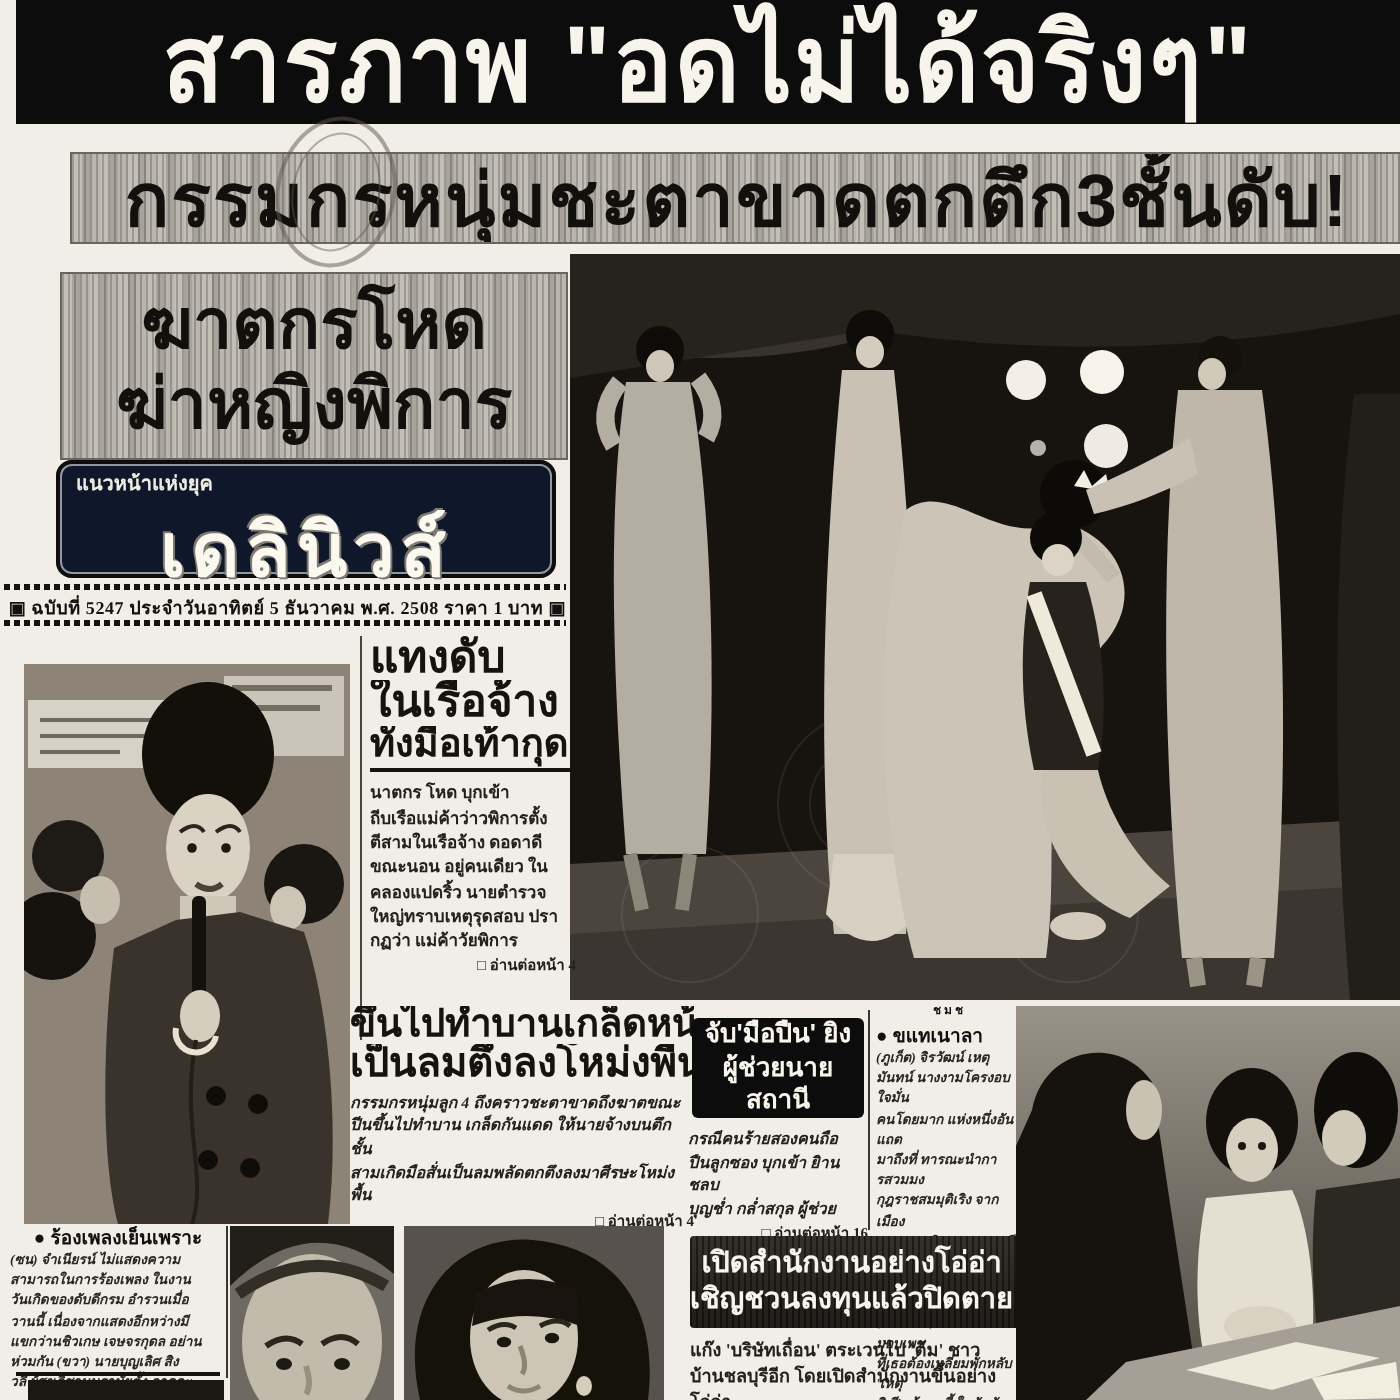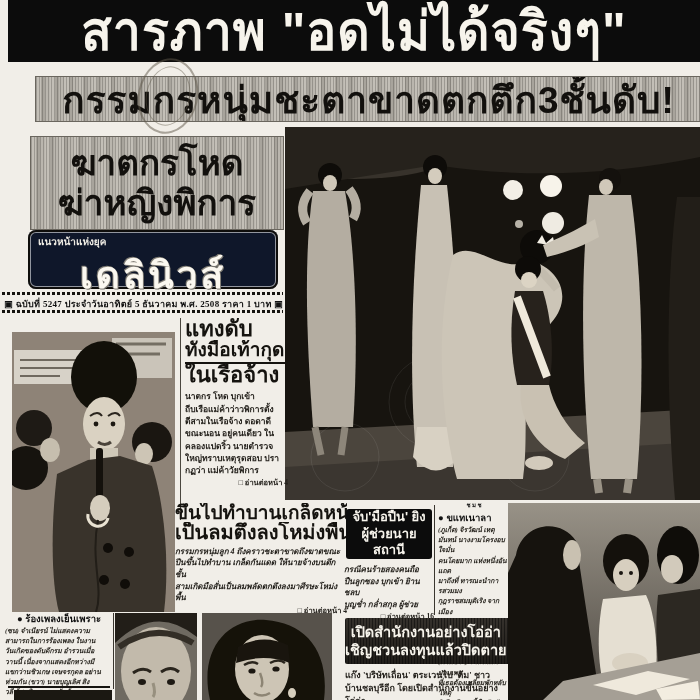--- a/index.html
+++ b/index.html
@@ -150,22 +150,22 @@
     <circle cx="92" cy="248" r="5" fill="#100d09"></circle>
       <circle cx="113" cy="252" r="5" fill="#100d09"></circle>
     <rect x="84" y="116" width="7" height="56" rx="3" fill="#14110c"></rect>
     <ellipse cx="88" cy="176" rx="10" ry="13" fill="#d5cdbd"></ellipse>
     <path d="M86,188 C78,230 92,256 84,280" stroke="#221e18" stroke-width="2" fill="none"></path>
     <path d="M76,182 a10,10 0 0 0 20,4" stroke="#e9e2d2" stroke-width="3" fill="none"></path>
   </svg>
 
   <div class="abs" style="left:180px;top:318px;width:103px;height:202px;border-left:1px solid #4a463e;padding-left:4px;">
     <div class="col-head nowrap" style="font-size:22px;">แทงดับ</div>
+    <div class="col-head nowrap" style="font-size:22px;">ในเรือจ้าง</div>
     <div class="col-head nowrap" style="font-size:19px;border-bottom:2px solid #15130f;padding-bottom:2px;">ทั้งมือเท้ากุด</div>
-    <div class="col-head nowrap" style="font-size:22px;">ในเรือจ้าง</div>
     <div class="bodytext prelines" style="margin-top:4px;">นาตกร โหด บุกเข้า
 ถีบเรือแม่ค้าว่าวพิการตั้ง
 ตีสามในเรือจ้าง ดอดาดี
 ขณะนอน อยู่คนเดียว ใน
 คลองแปดริ้ว นายตำรวจ
 ใหญ่ทราบเหตุรุดสอบ ปรา
 กฏว่า แม่ค้าวัยพิการ</div>
     <div class="continued">□ อ่านต่อหน้า 4</div>
   </div>
 

